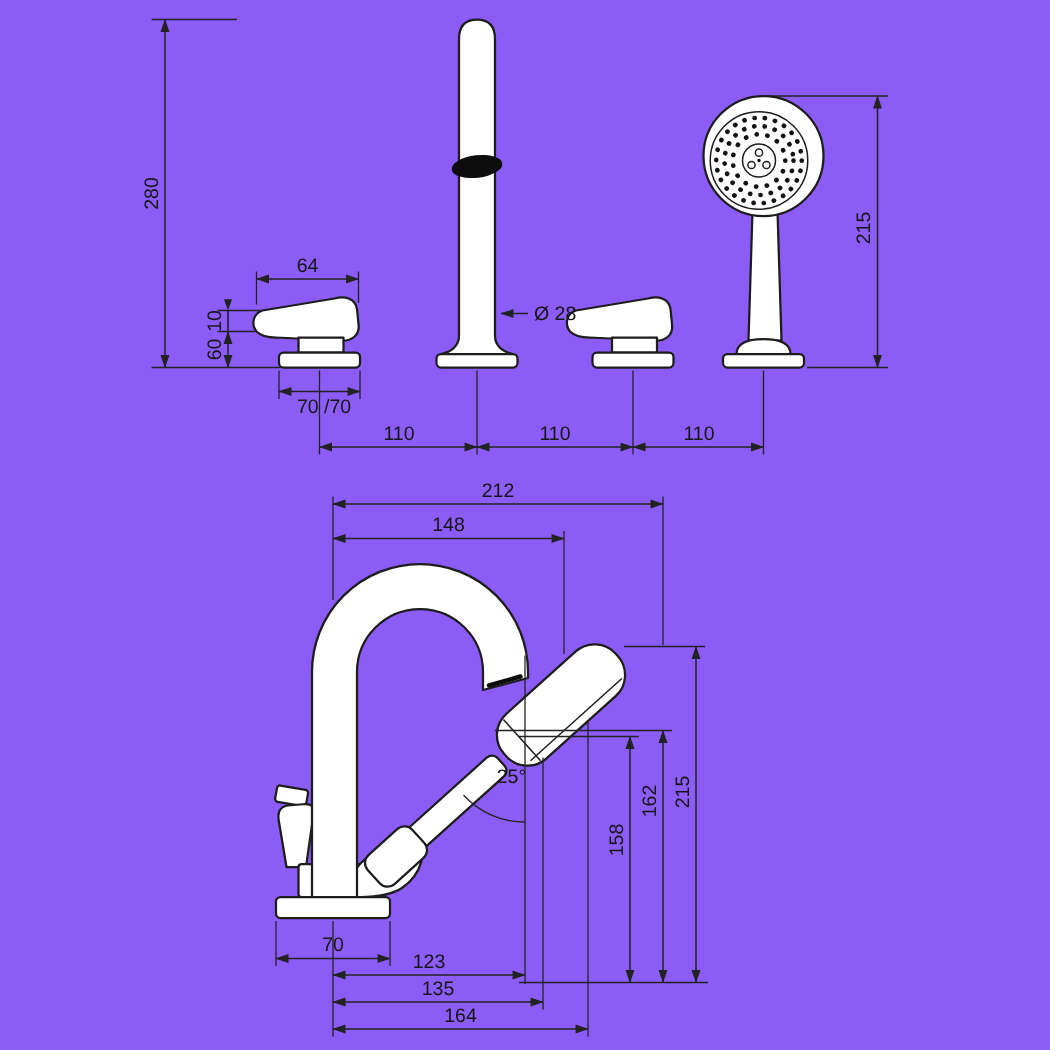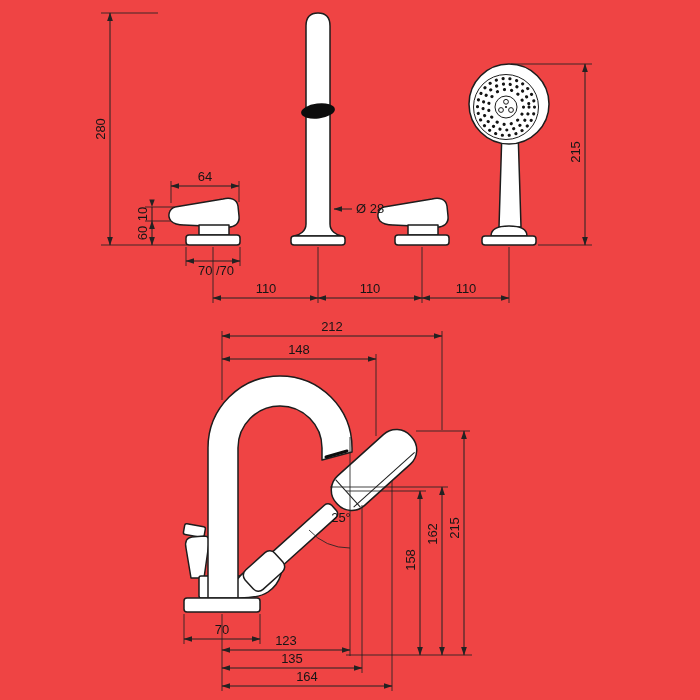--- a/index.html
+++ b/index.html
@@ -1,16 +1,16 @@
 <!DOCTYPE html>
 <html><head>
 <meta charset="utf-8">
 <style>
   html,body{margin:0;padding:0;background:#fff;}
-  .page{width:700px;height:700px;background:#ef4444;overflow:hidden;
+  .page{width:700px;height:700px;background:#8b5cf6;overflow:hidden;
         font-family:"Liberation Sans",sans-serif;}
   svg{display:block;}
   .o{fill:#ffffff;stroke:#1d1d1d;stroke-width:1.5;stroke-linejoin:round;}
   .thin{fill:none;stroke:#1d1d1d;stroke-width:1;}
   .thick{fill:none;stroke:#0d0d0d;stroke-width:3;stroke-linecap:round;}
   .fillDark{fill:#0d0d0d;stroke:none;}
   .dim{stroke:#222222;stroke-width:1;fill:none;marker-start:url(#ar);marker-end:url(#ar);}
   .dimE{stroke:#222222;stroke-width:1;fill:none;marker-end:url(#ar);}
   .ext{stroke:#222222;stroke-width:0.85;fill:none;}
   .t{font-size:13px;fill:#161616;text-anchor:middle;}

